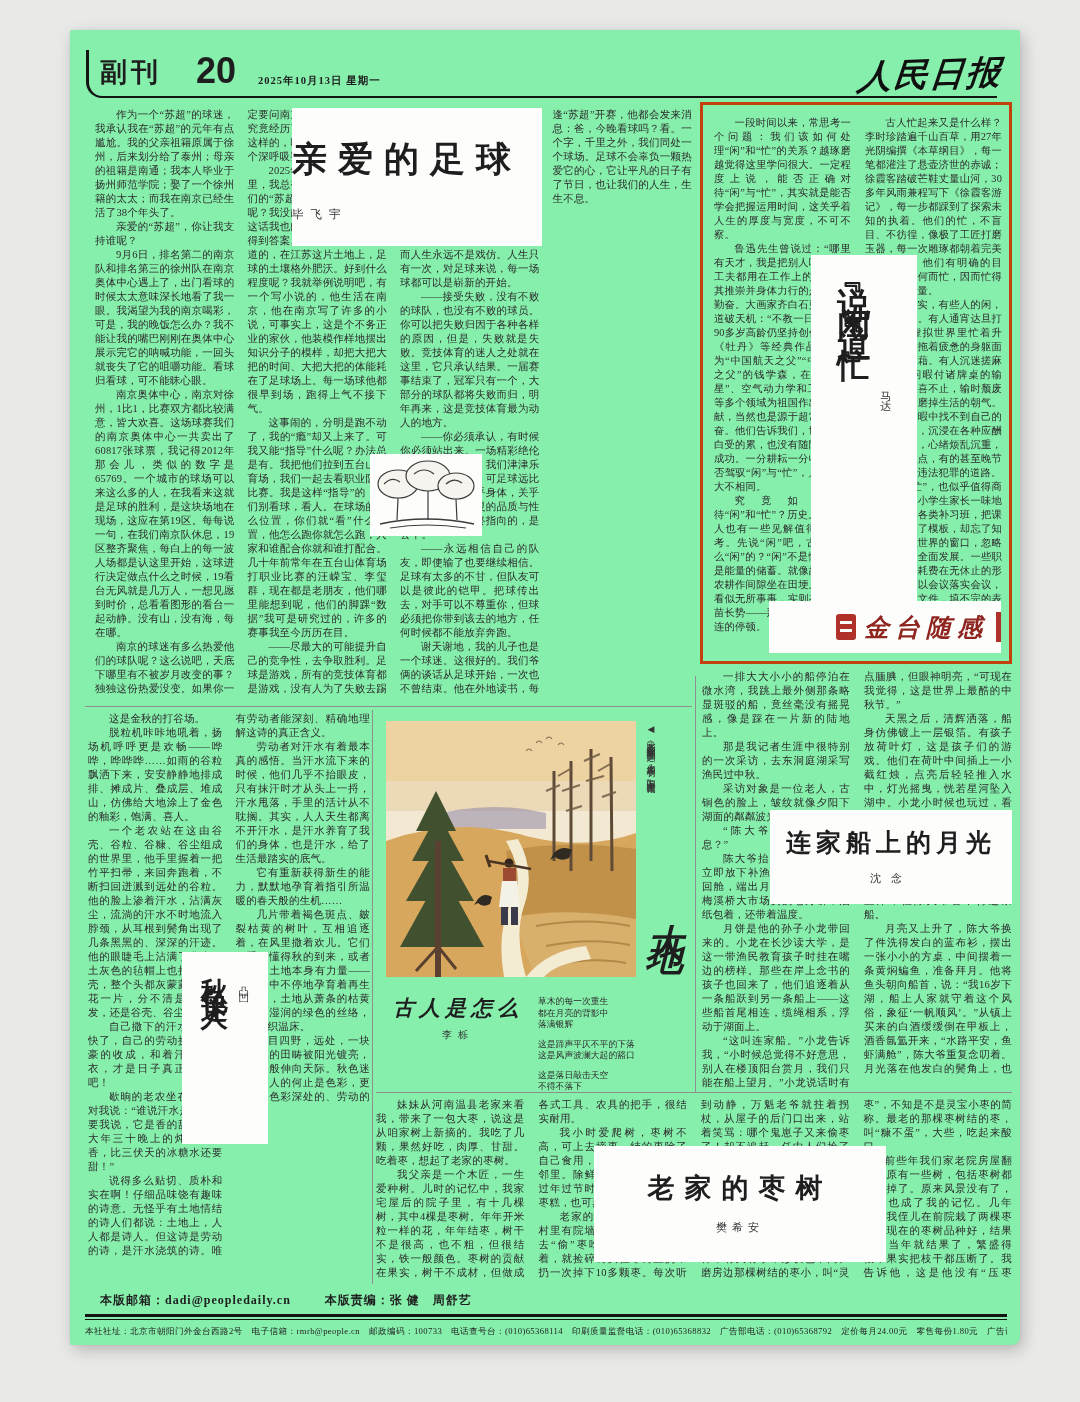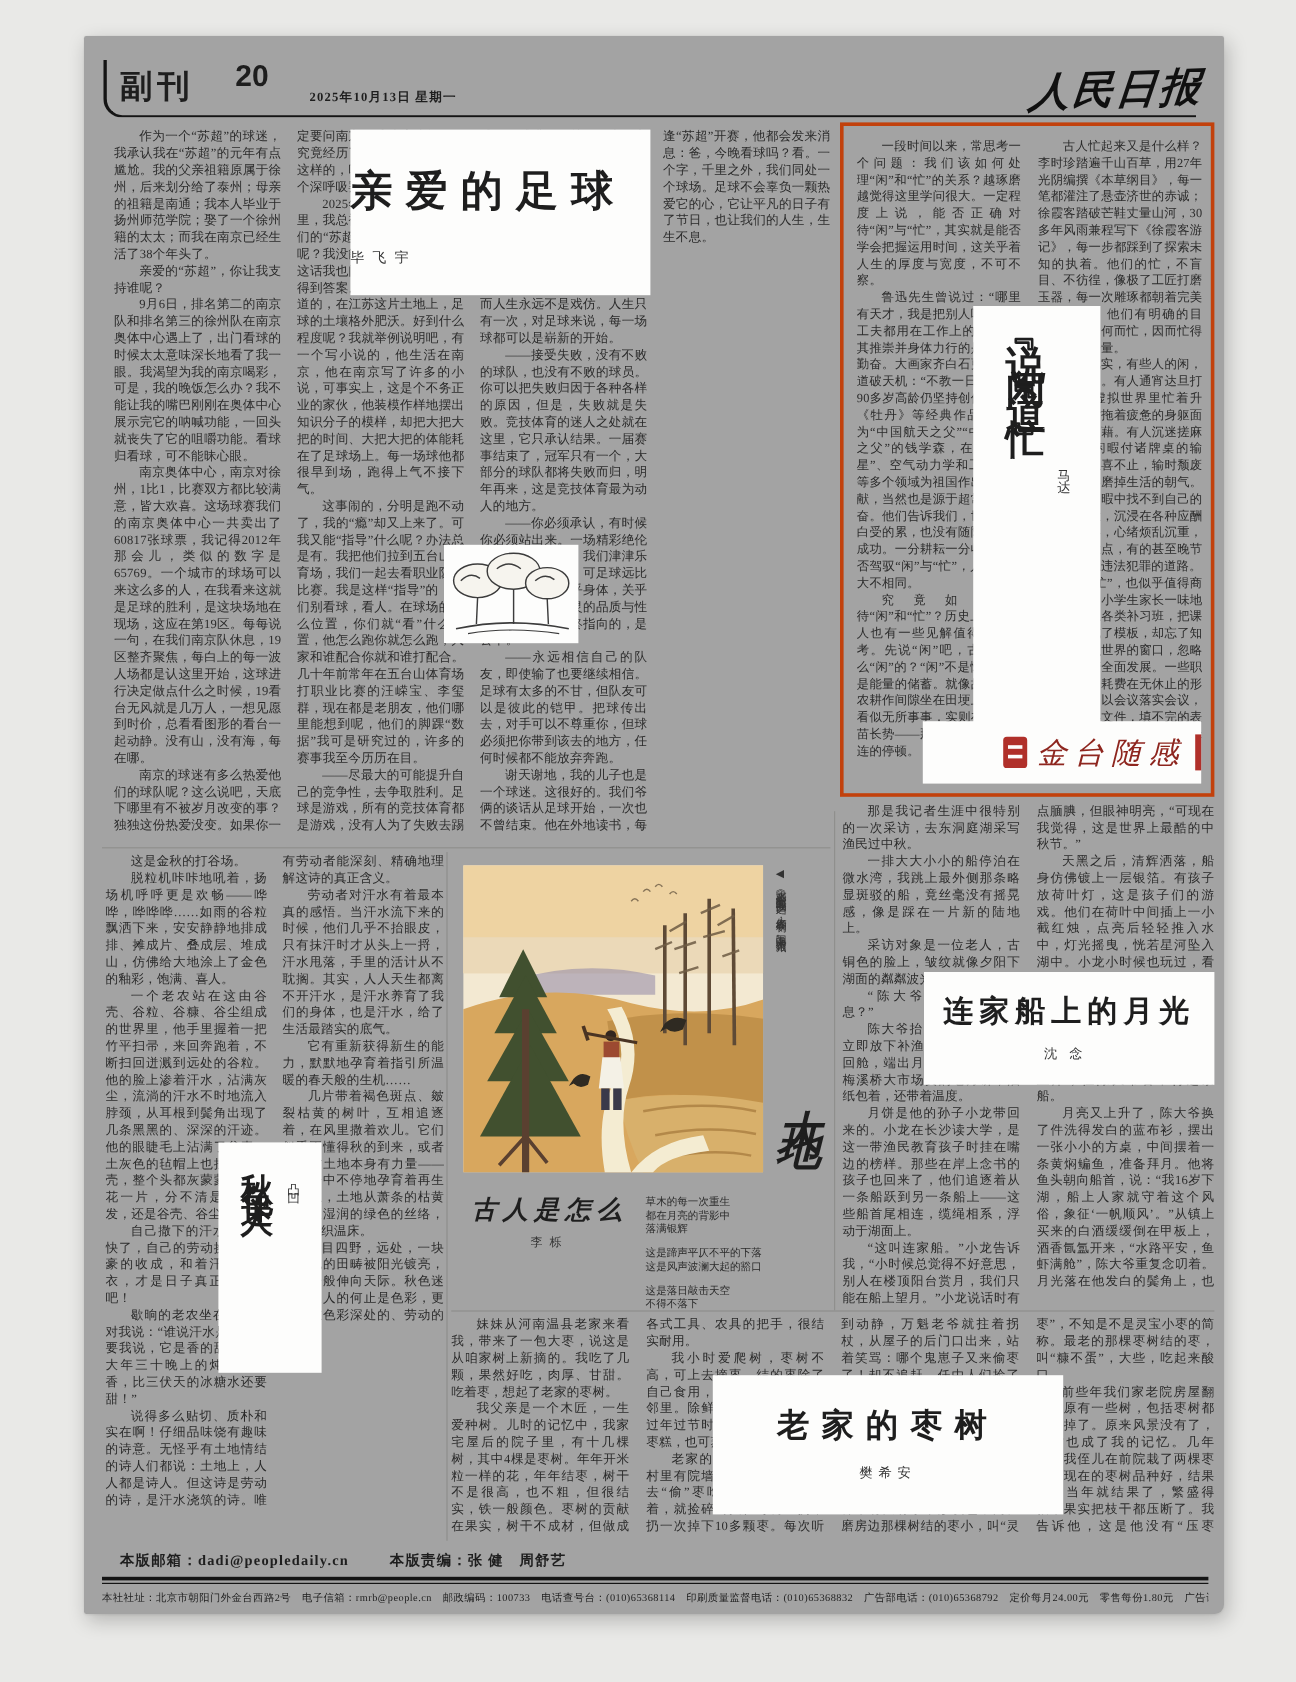--- a/index.html
+++ b/index.html
@@ -5,33 +5,33 @@
   html,body{margin:0;padding:0}
   body{
     width:1080px;height:1402px;position:relative;overflow:hidden;
     background:#e9e9e7;
     font-family:"Liberation Serif","DejaVu Serif",serif;
     color:#1e1e1e;
   }
   .abs{position:absolute}
   .page{
     position:absolute;left:70px;top:30px;width:950px;height:1315px;
-    background:#a3a3a3;
+    background:#86efac;
     box-shadow:3px 5px 16px rgba(0,0,0,.22), 0 0 2px rgba(0,0,0,.08);
     border-radius:2px 2px 8px 2px;
   }
   
   .mast-frame{
     left:16px;top:20px;width:908px;height:46px;
     border-left:3px solid #141414;border-bottom:2.5px solid #141414;
     border-bottom-left-radius:16px;
   }
   .mast-section{left:30px;top:24px;font-size:27px;font-weight:bold;letter-spacing:4px;
     font-family:"Liberation Sans","DejaVu Sans",sans-serif;}
-  .mast-page{left:126px;top:20px;font-size:25px;font-weight:bold;
+  .mast-page{left:126px;top:20px;font-size:36px;font-weight:bold;
     font-family:"Liberation Sans","DejaVu Sans",sans-serif;}
   .mast-date{left:188px;top:44px;font-size:10.5px;font-weight:bold;letter-spacing:1px;}
   .paper-logo{left:788px;top:22px;font-size:34px;font-weight:bold;font-style:italic;
     transform:skewX(-7deg) rotate(-2deg);letter-spacing:2px;color:#101010;}
   
   .body-text{
     text-align:justify;font-size:10.5px;line-height:14px;color:#2b2b2b;
     overflow:hidden;column-fill:auto;letter-spacing:.2px;
   }
   .body-text p{margin:0;text-indent:2em}
@@ -47,21 +47,21 @@
   .xm-box{left:630px;top:72px;width:312px;height:562px;border:3px solid #c2410c;box-sizing:border-box;}
   .xm-body{left:11px;top:11px;width:288px;height:538px;column-count:2;column-gap:14px;font-size:10.3px;}
   .xm-title-cover{left:108px;top:150px;width:106px;height:360px;display:flex;align-items:flex-start;justify-content:center;gap:6px;}
   .xm-title{font-size:33px;font-weight:bold;letter-spacing:10px;line-height:1.1;margin-top:6px;
     font-family:"Liberation Serif","DejaVu Serif",serif;}
   .xm-author{font-size:11px;letter-spacing:8px;margin-top:128px;color:#333}
   .jintai{right:8px;bottom:8px;width:232px;height:52px;display:flex;align-items:center;justify-content:flex-end;gap:8px;}
   .jintai-seal{width:20px;height:26px;background:#b0302a;border-radius:3px;position:relative;flex:0 0 auto}
   .jintai-seal:before,.jintai-seal:after{content:"";position:absolute;left:4px;right:4px;height:3px;background:#fdfdfc;}
   .jintai-seal:before{top:7px}.jintai-seal:after{top:15px}
-  .jintai-text{font-size:25px;font-weight:normal;font-style:italic;letter-spacing:6px;color:#8e261f;white-space:nowrap}
+  .jintai-text{font-size:25px;font-weight:bold;font-style:italic;letter-spacing:6px;color:#8e261f;white-space:nowrap}
   .jintai-bar{width:5px;height:30px;background:#b0302a;flex:0 0 auto}
   
   .ml-body{left:632px;top:640px;width:310px;height:424px;column-count:2;column-gap:14px;}
   .ml-head{left:700px;top:780px;width:242px;height:94px;text-align:center;}
   .ml-title{font-size:25px;font-weight:bold;letter-spacing:5px;margin-top:16px;white-space:nowrap}
   .ml-author{font-size:11px;letter-spacing:10px;margin-top:12px;color:#333}
   
   .au-body{left:18px;top:682px;width:282px;height:572px;column-count:2;column-gap:13px;}
   .au-title-cover{left:112px;top:922px;width:86px;height:192px;display:flex;justify-content:center;gap:8px;}
   .au-title{font-size:27px;font-weight:bold;letter-spacing:9px;line-height:1.05;margin-top:4px;}
@@ -149,22 +149,22 @@
       <div class="vert xm-author">马达</div>
     </div>
     <div class="abs cover jintai">
       <span class="jintai-seal"></span>
       <span class="jintai-text">金台随感</span>
       <span class="jintai-bar"></span>
     </div>
   </div>
 
   <div class="abs body-text ml-body">
+      <p>一排大大小小的船停泊在微水湾，我跳上最外侧那条略显斑驳的船，竟丝毫没有摇晃感，像是踩在一片新的陆地上。</p>
       <p>那是我记者生涯中很特别的一次采访，去东洞庭湖采写渔民过中秋。</p>
-      <p>一排大大小小的船停泊在微水湾，我跳上最外侧那条略显斑驳的船，竟丝毫没有摇晃感，像是踩在一片新的陆地上。</p>
       <p>采访对象是一位老人，古铜色的脸上，皱纹就像夕阳下湖面的粼粼波光。</p>
       <p>“陈大爷，过节也不休息？”</p>
       <p>陈大爷抬头看见我来了，立即放下补渔网的活儿，转身回舱，端出月饼递给我。那是梅溪桥大市场卖的老月饼，油纸包着，还带着温度。</p>
       <p>月饼是他的孙子小龙带回来的。小龙在长沙读大学，是这一带渔民教育孩子时挂在嘴边的榜样。那些在岸上念书的孩子也回来了，他们追逐着从一条船跃到另一条船上——这些船首尾相连，缆绳相系，浮动于湖面上。</p>
       <p>“这叫连家船。”小龙告诉我，“小时候总觉得不好意思，别人在楼顶阳台赏月，我们只能在船上望月。”小龙说话时有点腼腆，但眼神明亮，“可现在我觉得，这是世界上最酷的中秋节。”</p>
       <p>天黑之后，清辉洒落，船身仿佛镀上一层银箔。有孩子放荷叶灯，这是孩子们的游戏。他们在荷叶中间插上一小截红烛，点亮后轻轻推入水中，灯光摇曳，恍若星河坠入湖中。小龙小时候也玩过，看着漂远的一盏灯，他蹲在船边默声许愿。我问他许了什么愿，他沉默了一会儿，说：“希望爷爷早点答应上岸生活。”小龙的爸妈在外打工，他们已在县城买了房，政策也鼓励渔民上岸，但陈大爷舍不得这条船。</p>
       <p>月亮又上升了，陈大爷换了件洗得发白的蓝布衫，摆出一张小小的方桌，中间摆着一条黄焖鳊鱼，准备拜月。他将鱼头朝向船首，说：“我16岁下湖，船上人家就守着这个风俗，象征‘一帆顺风’。”从镇上买来的白酒缓缓倒在甲板上，酒香氤氲开来，“水路平安，鱼虾满舱”，陈大爷重复念叨着。月光落在他发白的鬓角上，也洒满脚下的甲板，仿佛湖水都在聆听他的祈愿。</p>
     </div>
   <div class="abs cover ml-head">
     <div class="ml-title">连家船上的月光</div>

